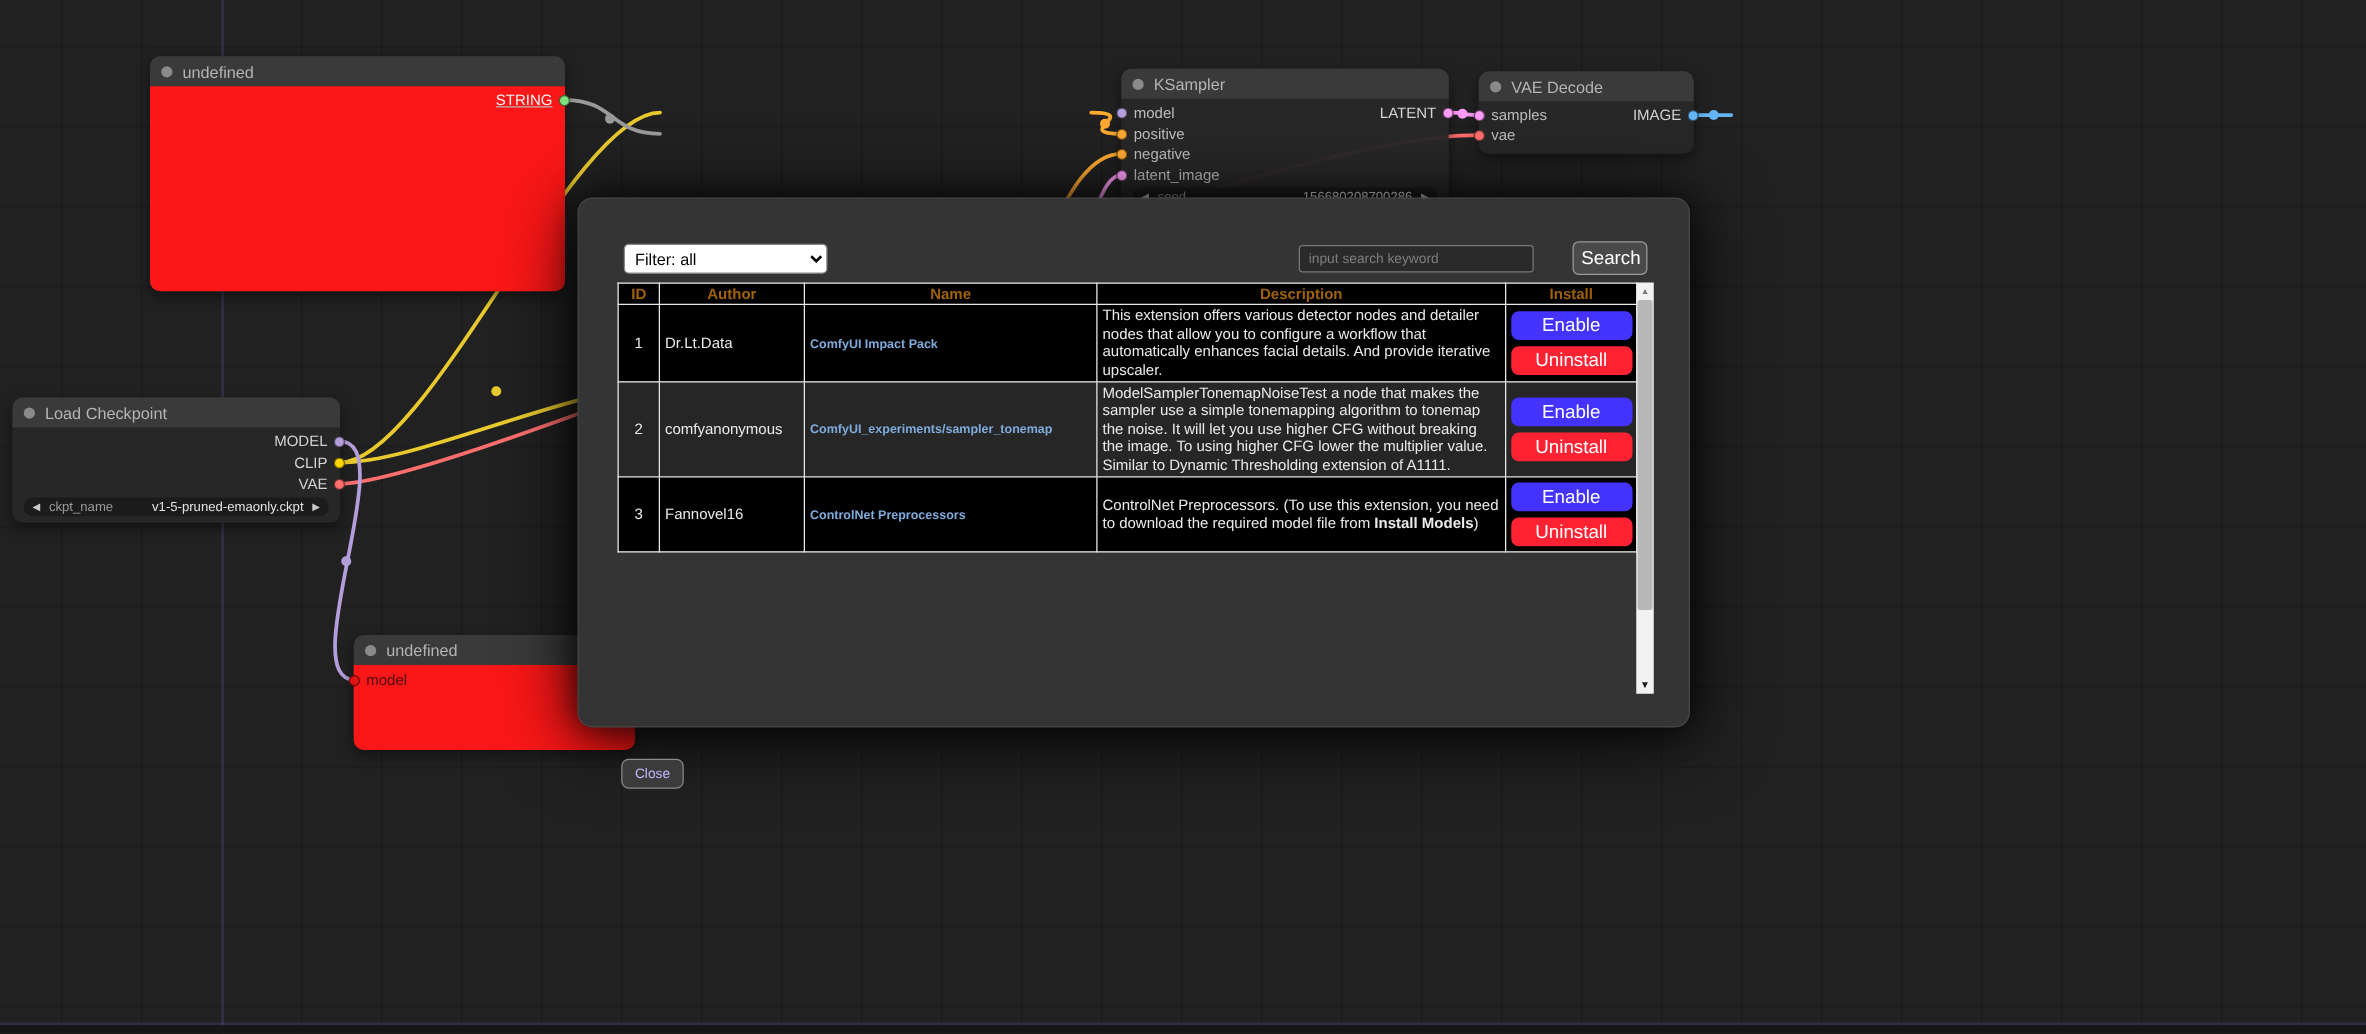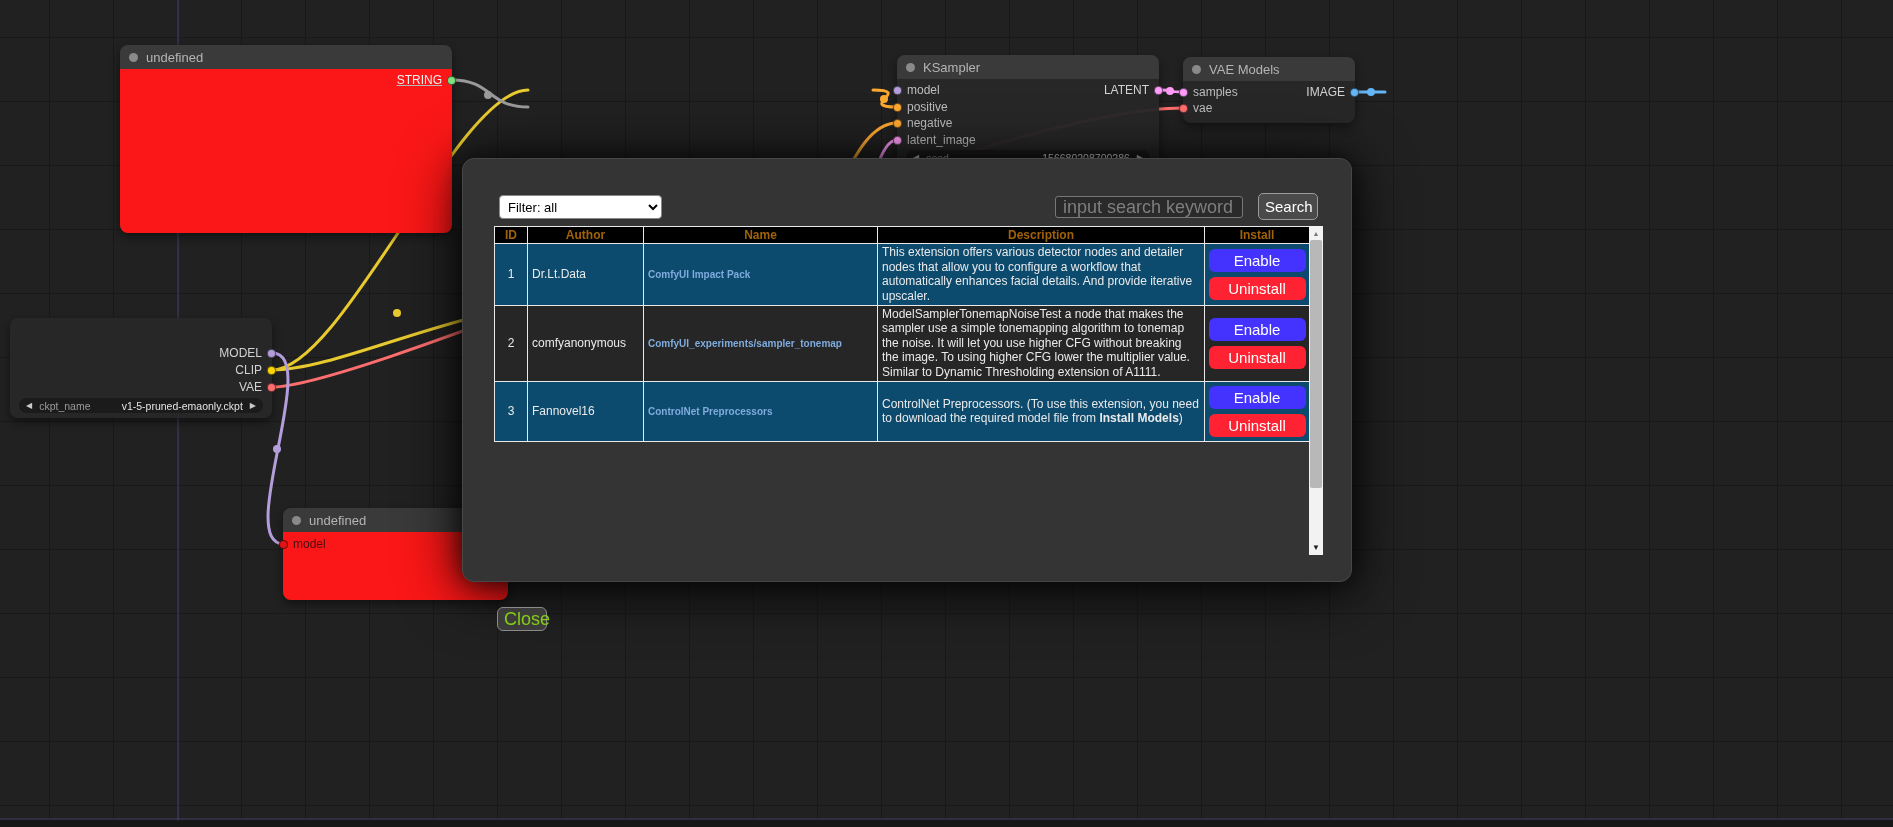--- a/index.html
+++ b/index.html
@@ -70,43 +70,43 @@
     background:#343434; border:1px solid #474747; border-radius:12px;
     box-shadow:0 8px 60px rgba(0,0,0,0.85), 0 0 25px rgba(0,0,0,0.6);
   }
   .filter-select {
     position:absolute; left:36px; top:36px; width:163px; height:24px;
     font-size:13px; border-radius:4px; border:1px solid #888;
     background:#fff; color:#000; padding:0 4px;
     font-family:"Liberation Sans", sans-serif;
   }
   .search-input {
-    position:absolute; left:592px; top:37px; width:188px; height:22px;
+    position:absolute; left:576px; top:37px; width:188px; height:22px;
     background:#2a2a2a; border:1px solid #777; border-radius:3px;
-    color:#ddd; font-size:18px; padding:0 7px;
+    color:#ddd; font-size:11px; padding:0 7px;
     font-family:"Liberation Sans", sans-serif;
   }
   .search-input::placeholder { color:#7e7e7e; }
   .search-btn {
     position:absolute; left:795px; top:34px; width:60px; height:27px;
     background:#4a4a4a; border:1px solid #9a9a9a; border-radius:5px;
     color:#fff; font-size:15px; cursor:pointer;
     font-family:"Liberation Sans", sans-serif;
   }
 
   .ext-table { position:absolute; left:31px; top:67px; width:815px; border-collapse:collapse; table-layout:fixed; }
   .ext-table th {
     background:#000; color:#a16207; font-size:12px; font-weight:bold;
     height:17px; padding:0 2px; border:1px solid #e9e9e9; text-align:center;
   }
   .ext-table td {
     border:1px solid #e9e9e9; color:#eaeaea; font-size:12px;
     line-height:1.22; padding:1px 4px; vertical-align:middle;
   }
-  .ext-table tr.row-odd td  { background:#0c4a6e; }
+  .ext-table tr.row-odd td  { background:#000000; }
   .ext-table tr.row-even td { background:#262626; }
   .td-id { text-align:center; }
   .td-name a { color:#7fabdd; font-weight:bold; text-decoration:none; font-size:10px; cursor:pointer; }
   .td-desc { font-size:12px; }
   .td-install { padding:4px 2px !important; }
   .btn-stack { display:flex; flex-direction:column; align-items:center; gap:5px; }
   .btn-enable, .btn-uninstall {
     width:97px; height:23px; border:none; border-radius:6px;
     color:#fff; font-size:15px; line-height:1; cursor:pointer;
     font-family:"Liberation Sans", sans-serif;
@@ -115,21 +115,21 @@
   .btn-uninstall { background:#ff2233; }
 
   .fake-scrollbar { position:absolute; left:846px; top:67px; width:14px; height:329px; background:#f2f2f2; }
   .sb-up   { position:absolute; top:0; left:0; width:14px; height:14px; display:flex; align-items:center; justify-content:center; font-size:7px; color:#777; }
   .sb-down { position:absolute; bottom:0; left:0; width:14px; height:15px; display:flex; align-items:center; justify-content:center; font-size:8px; color:#1a1a1a; }
   .sb-thumb { position:absolute; top:14px; left:1px; width:12px; height:248px; background:#b8b8b8; border-radius:2px; }
 
   .close-btn {
     position:absolute; left:34px; top:448px; width:50px; height:24px;
     background:#3b3b3b; border:1px solid #8a8a8a; border-radius:6px;
-    color:#84cc16; font-size:18px; cursor:pointer;
+    color:#c4b5fd; font-size:11px; cursor:pointer;
     font-family:"Liberation Sans", sans-serif;
     text-align:center;
   }
 </style>
 </head>
 <body>
 
 <div class="canvas">
   <div class="axis-v"></div>
   <div class="axis-h"></div>
@@ -197,39 +197,43 @@
       <span class="arrow">◀</span>
       <span class="wlabel">seed</span>
       <span class="wvalue">156680208700286</span>
       <span class="arrow">▶</span>
     </div>
   </div>
 
   <div class="node" style="left:1183px; top:57px; width:172px; height:66px;">
     <div class="node-title">
       <span class="title-dot"></span>
-      <span>VAE Models</span>
+      <span>VAE Decode</span>
     </div>
     <div class="node-body"></div>
     <div class="slot in" style="top:28px;">
       <span class="pin" style="background:#ff9cf9;"></span>
       <span class="lbl">samples</span>
     </div>
     <div class="slot in" style="top:44px;">
       <span class="pin" style="background:#ff6e6e;"></span>
       <span class="lbl">vae</span>
     </div>
     <div class="slot out" style="top:28px;">
       <span class="pin" style="background:#64b5f6;"></span>
       <span class="lbl">IMAGE</span>
     </div>
   </div>
 
 
   <div class="node" style="left:10px; top:318px; width:262px; height:100px;">
+    <div class="node-title">
+      <span class="title-dot"></span>
+      <span>Load Checkpoint</span>
+    </div>
     <div class="node-body"></div>
     <div class="slot out" style="top:28px;">
       <span class="pin" style="background:#b39ddb;"></span>
       <span class="lbl">MODEL</span>
     </div>
     <div class="slot out" style="top:45px;">
       <span class="pin" style="background:#ffd500;"></span>
       <span class="lbl">CLIP</span>
     </div>
     <div class="slot out" style="top:62px;">

